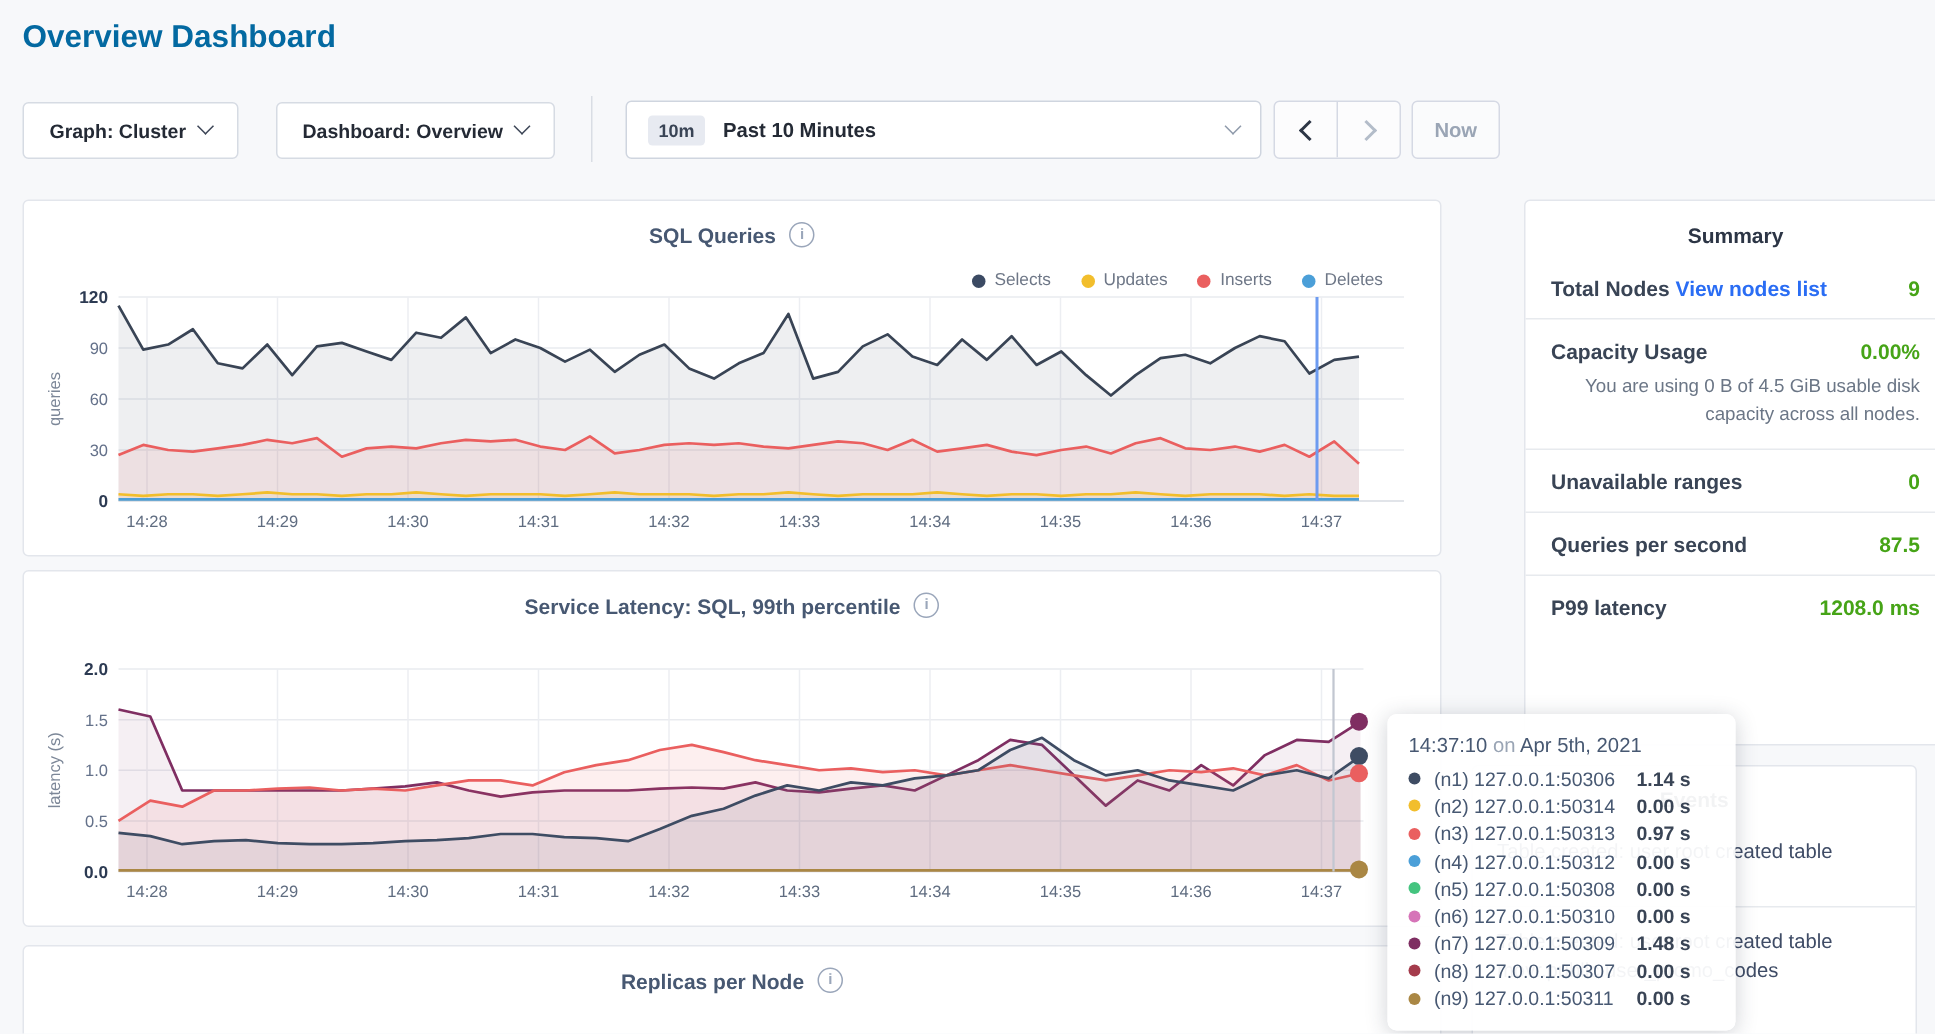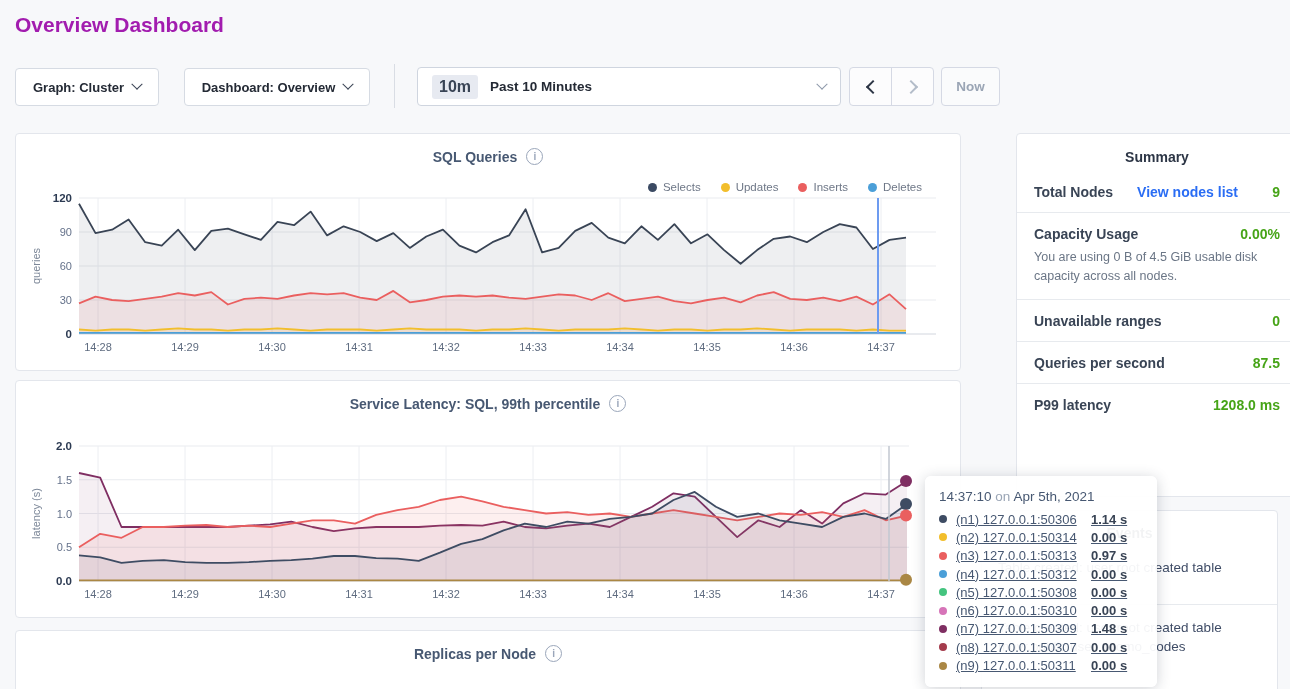--- a/index.html
+++ b/index.html
@@ -5,41 +5,41 @@
   * { box-sizing: border-box; margin: 0; padding: 0; }
   html,body { width:1290px; height:689px; overflow:hidden; }
   body {
     font-family: "Liberation Sans", sans-serif;
     background:#f7f8fa;
     color:#242a35;
     position:relative;
   }
   #root { position:absolute; inset:0; width:1290px; height:689px; overflow:hidden; }
 
-  .page-title { position:absolute; left:15px; top:13px; font-size:21px; font-weight:600; color:#a21caf; }
+  .page-title { position:absolute; left:15px; top:13px; font-size:21px; font-weight:600; color:#0369a1; }
 
   
   .dd {
     position:absolute; top:68px; height:38px; background:#fff;
     border:1px solid #d6dbe3; border-radius:4px;
     display:flex; align-items:center; justify-content:center; gap:9px;
     font-size:13px; font-weight:700; color:#242a35; cursor:pointer;
   }
   .dd-graph { left:15px; width:144px; }
   .dd-dash  { left:184px; width:186px; }
   .chev { width:8px; height:8px; border-right:1.8px solid #3b4455; border-bottom:1.8px solid #3b4455; transform:rotate(45deg) translate(-2px,-2px); display:inline-block; }
   .chev.gray { border-color:#8e99aa; }
   .toolbar-divider { position:absolute; left:394px; top:64px; height:44px; width:1px; background:#d9dde4; }
 
   .timepicker {
     position:absolute; left:417px; top:67px; width:424px; height:39px;
     background:#fff; border:1px solid #cfd5df; border-radius:4px;
     display:flex; align-items:center; padding:0 14px; gap:12px; cursor:pointer;
   }
-  .time-badge { background:#e7eaf1; color:#394455; font-size:16px; font-weight:700; border-radius:3px; padding:3px 7px; }
+  .time-badge { background:#e7eaf1; color:#394455; font-size:12px; font-weight:700; border-radius:3px; padding:3px 7px; }
   .time-label { font-size:13.5px; font-weight:700; color:#242a35; flex:1; }
 
   .btn-group { position:absolute; left:849px; top:67px; width:85px; height:39px; display:flex; border:1px solid #d5d9e4; border-radius:4px; background:#fcfcfd; overflow:hidden; }
   .nav-btn { flex:1; display:flex; align-items:center; justify-content:center; cursor:pointer; }
   .nav-btn + .nav-btn { border-left:1px solid #d5d9e4; }
   .arrow { width:10px; height:10px; border-right:2.4px solid #2c3545; border-bottom:2.4px solid #2c3545; }
   .arrow.left  { transform:rotate(135deg); margin-left:4px; }
   .arrow.right { transform:rotate(-45deg); margin-right:4px; border-color:#b3bcc9; }
   .now-btn { position:absolute; left:941px; top:67px; width:59px; height:39px; border:1px solid #d5d9e4; border-radius:4px; background:#fafbfc;
              display:flex; align-items:center; justify-content:center; font-size:13.5px; font-weight:700; color:#9aa5b5; cursor:default; }
@@ -65,39 +65,39 @@
   .ytick.strong { font-weight:700; fill:#2c3a52; font-size:11.5px; }
   .xtick { font-size:11px; fill:#5f6c80; }
   .axis-label { font-size:11px; fill:#7c8798; }
 
   
   .summary-title { text-align:center; font-size:14px; font-weight:700; color:#2c3545; padding:15px 0 6px; }
   .sum-row { padding:13px 17px 12px; border-bottom:1px solid #e7eaee; }
   .sum-row:last-child { border-bottom:none; }
   .sum-main { display:flex; align-items:baseline; }
   .sum-label { font-size:14px; font-weight:700; color:#394455; }
-  .sum-link { font-size:14px; font-weight:700; color:#2a6df4; margin-left:24px; cursor:pointer; }
+  .sum-link { font-size:14px; font-weight:700; color:#2a6df4; margin-left:4px; cursor:pointer; }
   .sum-value { margin-left:auto; font-size:14px; font-weight:700; color:#46a417; }
-  .sum-sub { font-size:12.5px; color:#6b7686; line-height:1.55; margin-top:6px; }
+  .sum-sub { font-size:12.5px; color:#6b7686; line-height:1.55; margin-top:6px;text-align:right; }
 
   
   .events-title { text-align:center; font-size:14px; font-weight:700; color:#2c3545; padding:14px 0 4px; }
   .event-item { padding:13px 16px 26px; font-size:13.5px; color:#3f4c66; line-height:1.45; border-bottom:1px solid #e7eaee; }
   .event-item:last-child { border-bottom:none; }
 
   
   .tooltip {
     position:absolute; left:925px; top:476px; width:232px;
     background:rgba(255,255,255,0.94); border-radius:6px;
     box-shadow:0 2px 14px rgba(40,50,70,0.22);
     padding:13px 14px 12px;
   }
   .tt-header { font-size:13.5px; color:#475872; margin-bottom:6px; }
   .tt-header .tt-on { color:#9aa5b5; }
-  .tt-row { display:flex; align-items:center; height:18.3px; font-size:13px; color:#475872;text-decoration:underline; }
+  .tt-row { display:flex; align-items:center; height:18.3px; font-size:13px; color:#475872; }
   .tt-dot { width:8px; height:8px; border-radius:50%; margin-right:9px; flex:none; }
   .tt-node { flex:1; white-space:nowrap; }
   .tt-val { font-weight:700; color:#394455; width:52px; text-align:left; }
 </style>
 </head>
 <body>
 
 <div id="root">
 
   <div class="page-title">Overview Dashboard</div>

